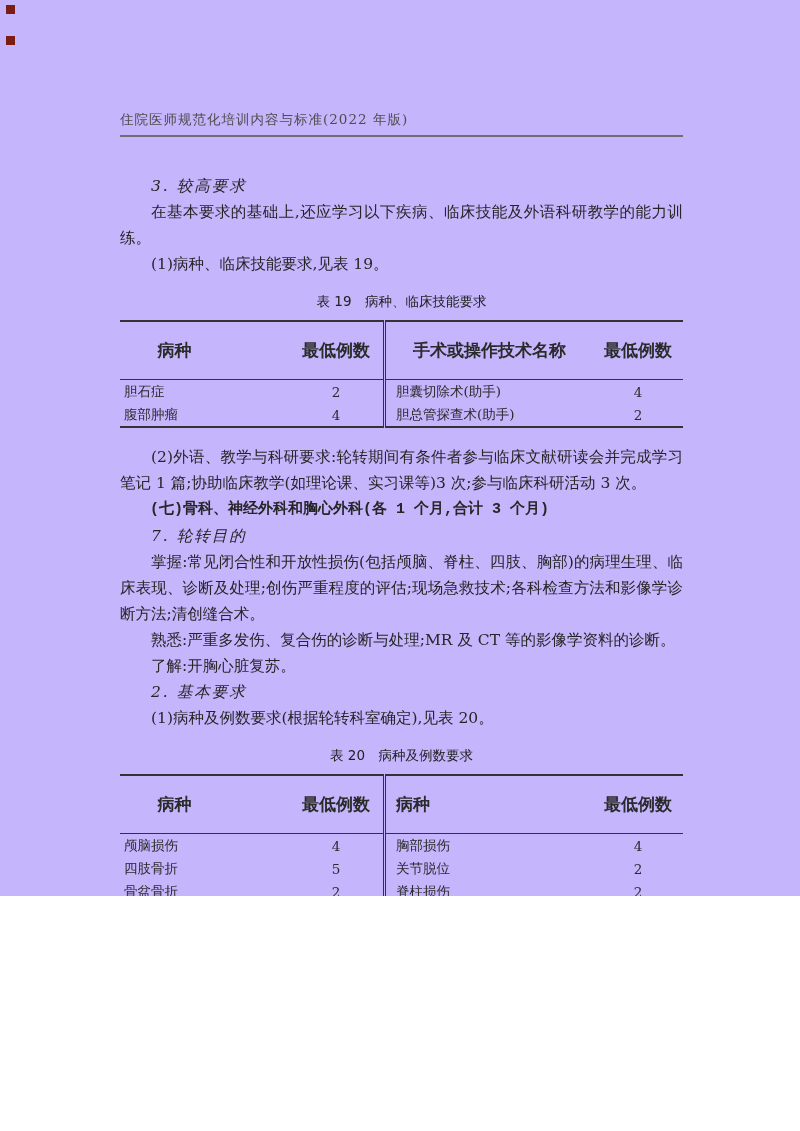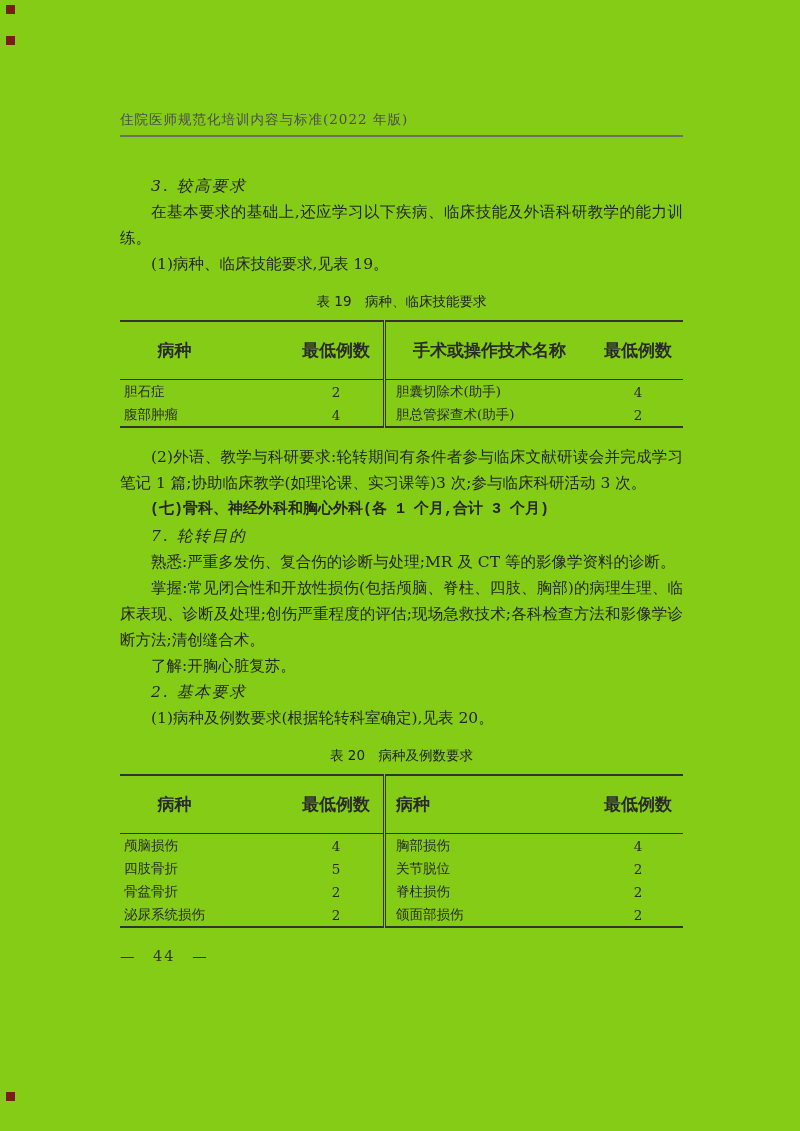--- a/index.html
+++ b/index.html
@@ -1,20 +1,20 @@
 <!DOCTYPE html>
 <html><head>
 <meta charset="utf-8">
 <style>
   html, body { margin: 0; padding: 0; background: #ffffff; }
   .page {
     position: relative;
     width: 800px;
-    height: 1131px;
-    background: #84cc16;
+    height: 896px;
+    background: #c4b5fd;
     overflow: hidden;
     font-family: "DejaVu Serif", "Liberation Serif", serif;
     color: #262626;
   }
   .corner-mark {
     position: absolute;
     width: 9px;
     height: 9px;
     left: 6px;
   }
@@ -151,22 +151,22 @@
               <td>4</td>
               <td>胆总管探查术(助手)</td>
               <td>2</td>
             </tr>
           </tbody>
         </table>
 
       <p class="para">(2)外语、教学与科研要求:轮转期间有条件者参与临床文献研读会并完成学习笔记 1 篇;协助临床教学(如理论课、实习课等)3 次;参与临床科研活动 3 次。</p>
       <p class="bold-heading">(七)骨科、神经外科和胸心外科(各 1 个月,合计 3 个月)</p>
       <p class="para kai">7. 轮转目的</p>
+      <p class="para">掌握:常见闭合性和开放性损伤(包括颅脑、脊柱、四肢、胸部)的病理生理、临床表现、诊断及处理;创伤严重程度的评估;现场急救技术;各科检查方法和影像学诊断方法;清创缝合术。</p>
       <p class="para">熟悉:严重多发伤、复合伤的诊断与处理;MR 及 CT 等的影像学资料的诊断。</p>
-      <p class="para">掌握:常见闭合性和开放性损伤(包括颅脑、脊柱、四肢、胸部)的病理生理、临床表现、诊断及处理;创伤严重程度的评估;现场急救技术;各科检查方法和影像学诊断方法;清创缝合术。</p>
       <p class="para">了解:开胸心脏复苏。</p>
       <p class="para kai">2. 基本要求</p>
       <p class="para">(1)病种及例数要求(根据轮转科室确定),见表 20。</p>
 
       <div class="table-caption">表 20　病种及例数要求</div>
       <table class="datatable t20">
           <thead>
             <tr>
               <th>病种</th>
               <th>最低例数</th>

